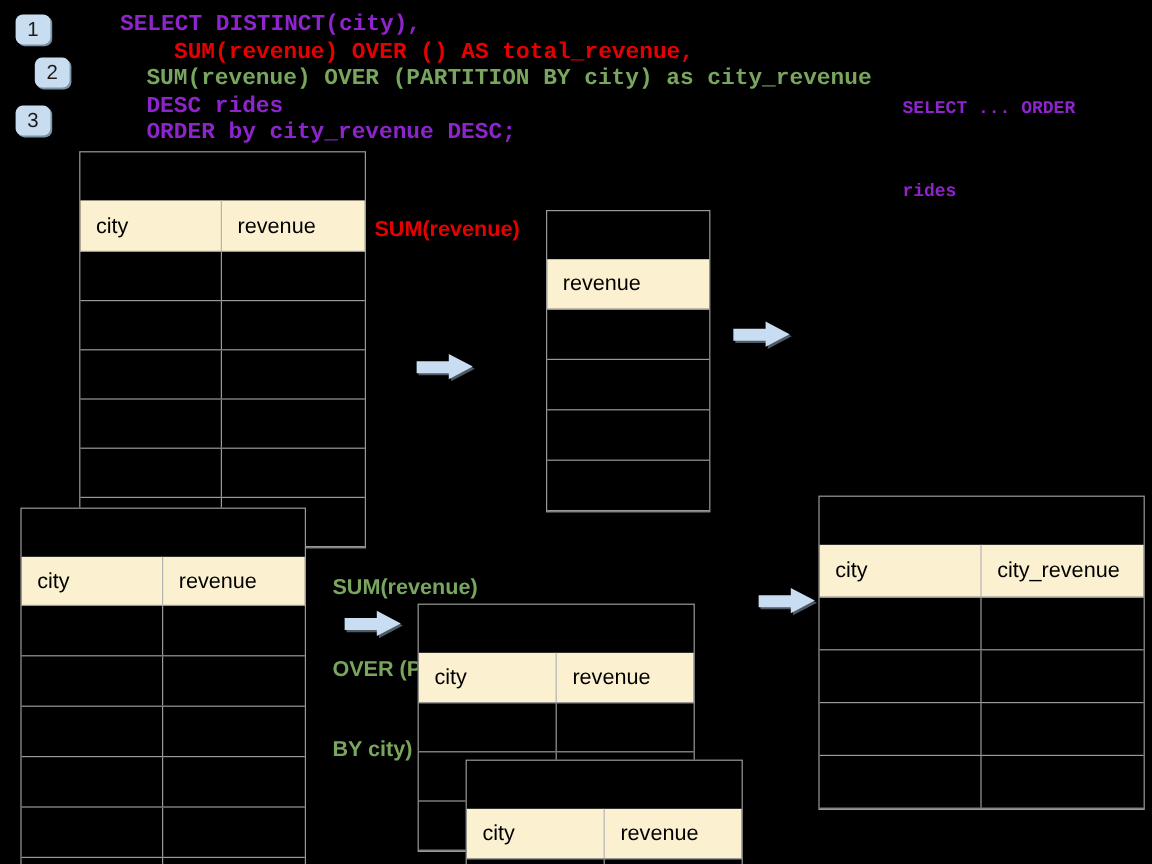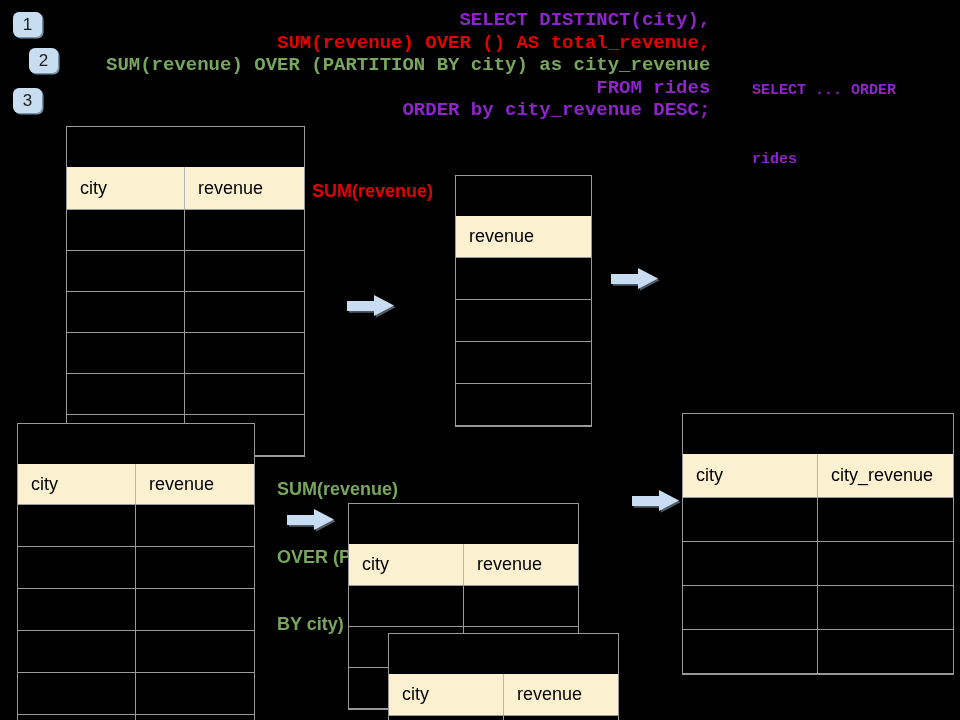--- a/index.html
+++ b/index.html
@@ -1,20 +1,20 @@
 <!DOCTYPE html>
 <html style="--background: #000000; --purple: #8E24CC; --red: #E60000; --green: #79A65F; --header-fill: #FBF0CF; --grid-line: #999999; --arrow-fill: #C9DDF2; --arrow-shadow: #4E5A66; --badge-fill: #C9DDF0;"><head>
 <meta charset="utf-8">
 <style>
   html,body{margin:0;padding:0;background:#000;}
   #canvas{position:relative;width:960px;height:720px;background:var(--background);overflow:hidden;
           font-family:"Liberation Sans",sans-serif;}
 
   
-  .code-block{position:absolute;left:84px;top:9px;text-align:right;}
+  .code-block{position:absolute;left:100px;top:9px;}
   .code-line{font-family:"Liberation Mono","DejaVu Sans Mono",monospace;font-weight:bold;
              font-size:19px;line-height:22.5px;white-space:pre;}
   .code-line.purple{color:var(--purple);}
   .code-line.red{color:var(--red);}
   .code-line.green{color:var(--green);margin-left:22px;}
   .ind0{margin-left:0;} .ind1{margin-left:22px;} .ind2{margin-left:45px;}
 
   .side-note{position:absolute;left:752px;top:33px;color:var(--purple);
              font-family:"Liberation Mono","DejaVu Sans Mono",monospace;font-weight:bold;
              font-size:15px;line-height:23px;white-space:pre;}
@@ -50,21 +50,21 @@
 <div id="canvas">
 
   <div class="badge" style="left:13px;top:12px">1</div>
   <div class="badge" style="left:29px;top:48px">2</div>
   <div class="badge" style="left:13px;top:88px">3</div>
 
   <div class="code-block">
       <div class="code-line ind0 purple">SELECT DISTINCT(city),</div>
       <div class="code-line ind2 red">SUM(revenue) OVER () AS total_revenue,</div>
       <div class="code-line ind2 green">SUM(revenue) OVER (PARTITION BY city) as city_revenue</div>
-      <div class="code-line ind1 purple">FROM rides</div>
+      <div class="code-line ind1 purple">DESC rides</div>
       <div class="code-line ind1 purple">ORDER by city_revenue DESC;</div>
     </div>
 
   <div class="side-note">
     <div>SELECT ... ORDER</div>
     <div>rides</div>
   </div>
 
   <div class="annotation red-label">
     <div>SUM(revenue)</div>

